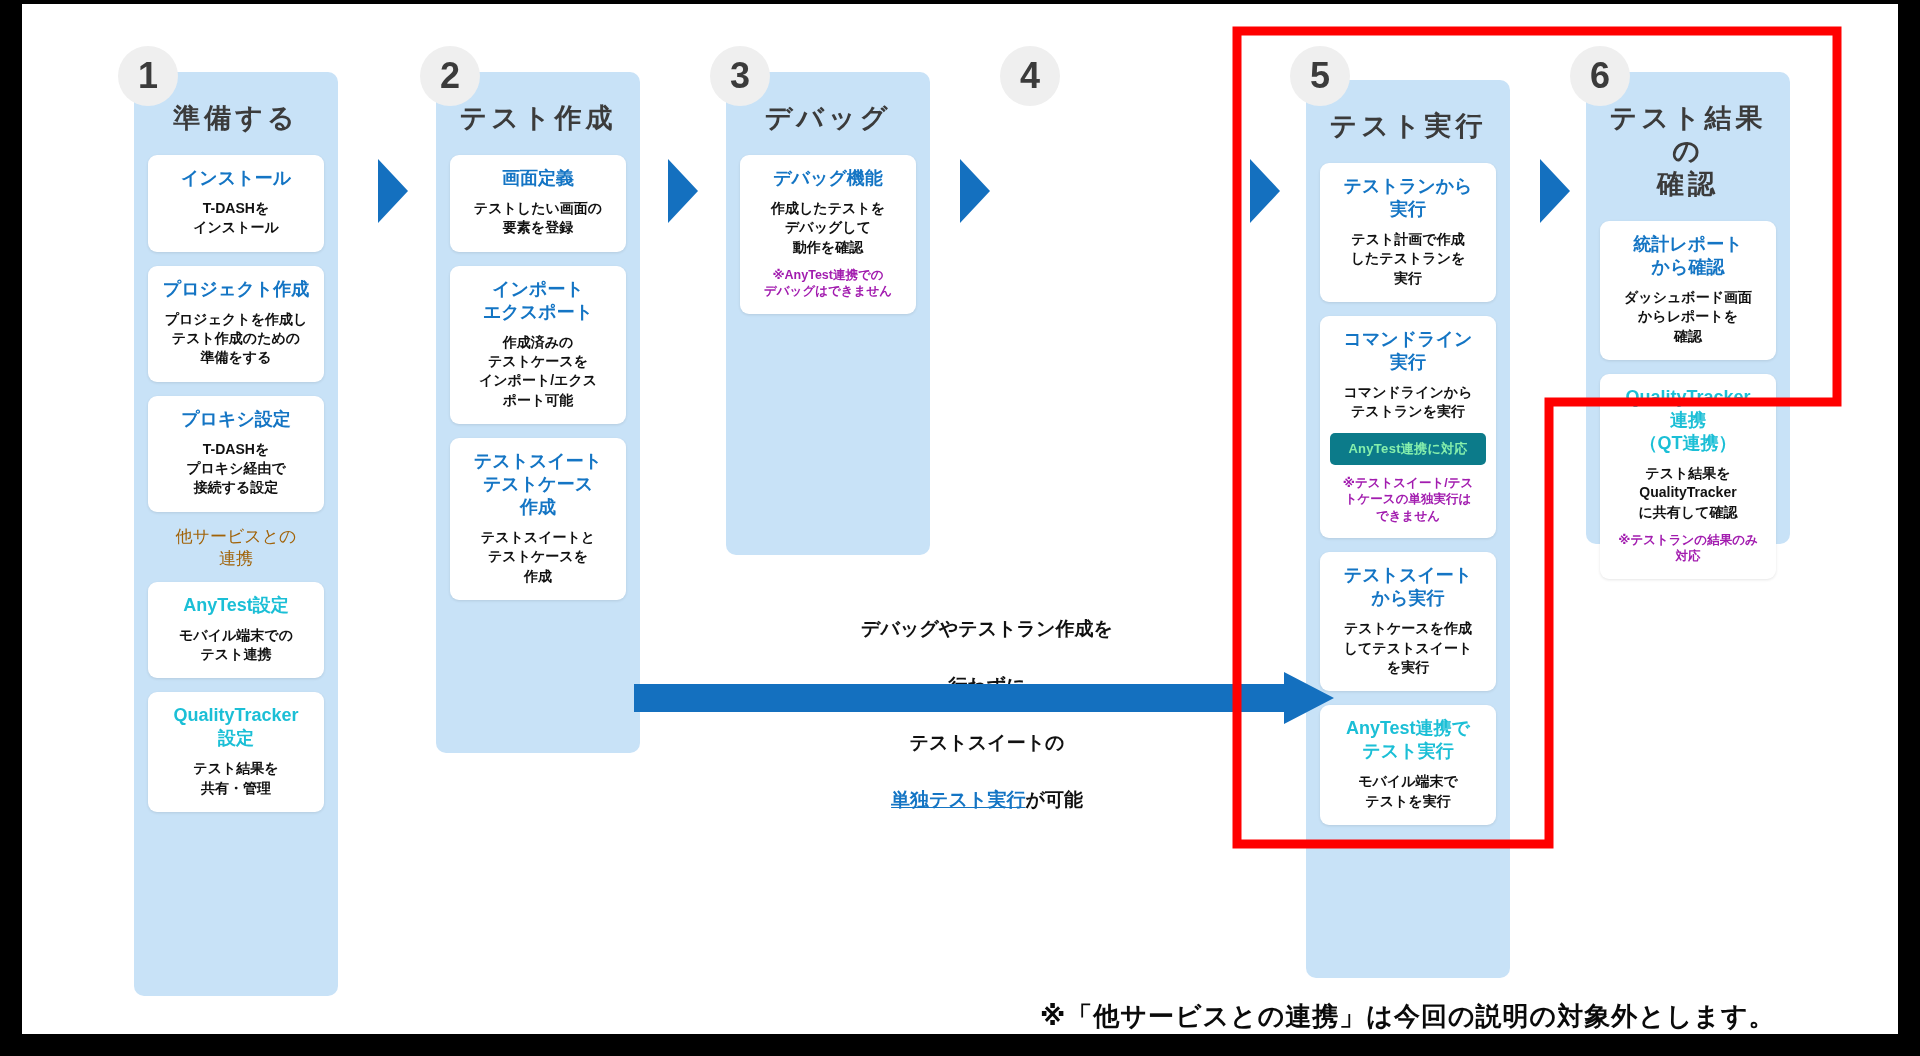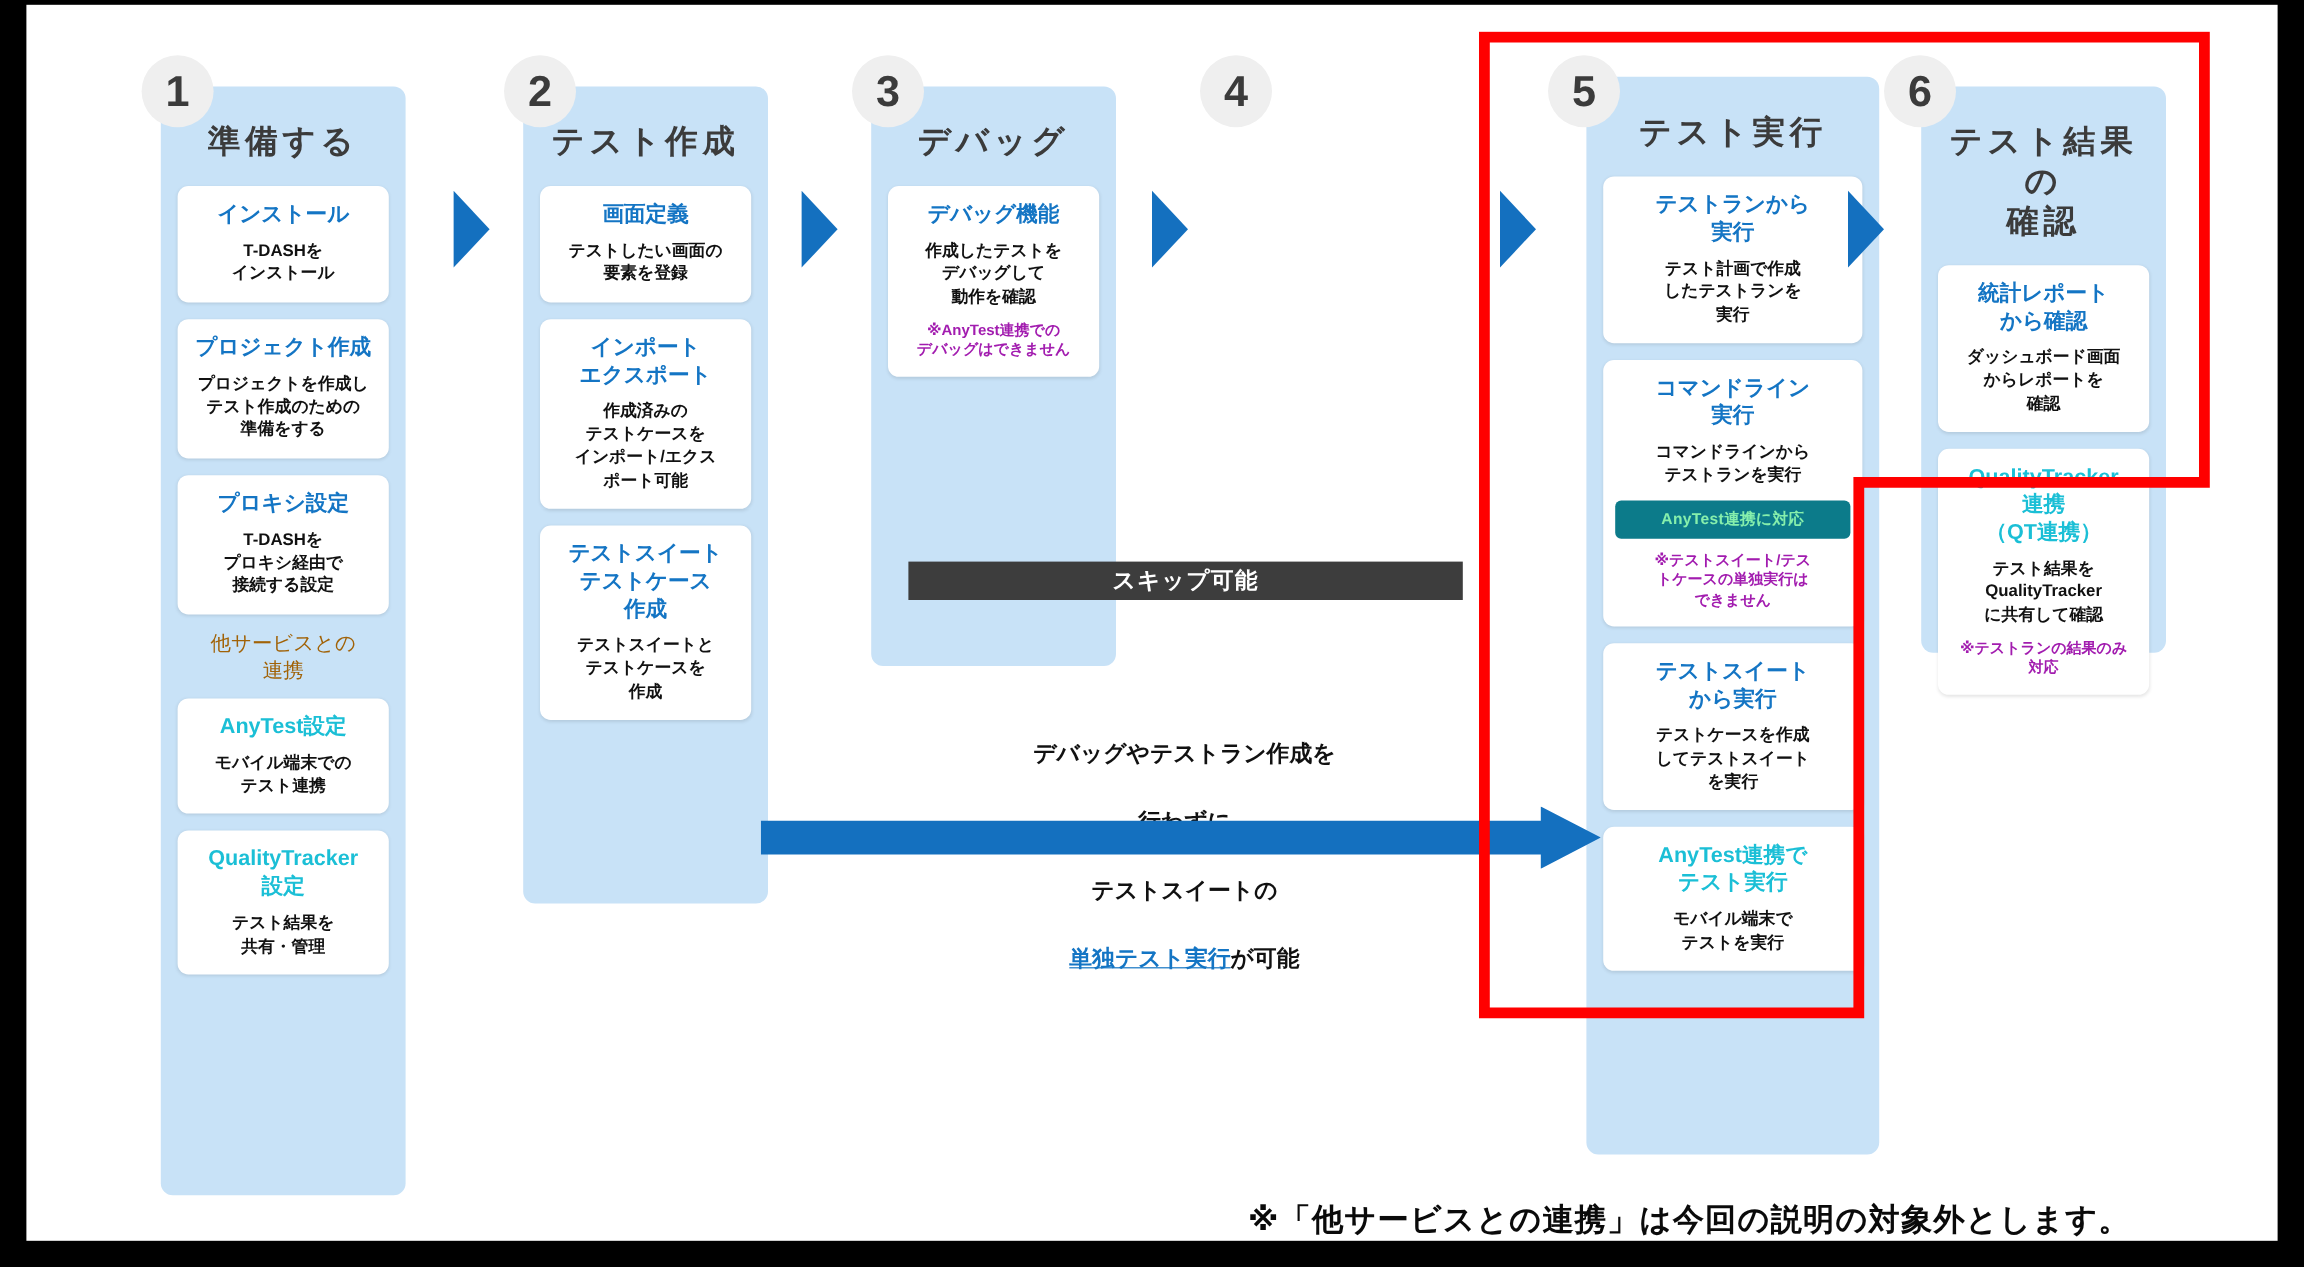--- a/index.html
+++ b/index.html
@@ -242,21 +242,21 @@
     </div>
   </div>
 
   <div class="tri" style="left:938px;top:155px;"></div>
 
   <div class="badge-num" style="left:978px;top:42px;">4</div>
 
   <div class="tri" style="left:1228px;top:155px;"></div>
 
   <div class="badge-num" style="left:1268px;top:42px;">5</div>
-  <div class="col" style="left:1284px;top:60px;width:244px;height:898px;margin-left:16px;">
+  <div class="col" style="left:1284px;top:76px;width:204px;height:898px;">
     <div class="col-title">テスト実行</div>
     <div class="card">
       <div class="card-title">テストランから
 実行</div>
       <div class="card-desc">テスト計画で作成
 したテストランを
 実行</div>
     </div>
     <div class="card">
       <div class="card-title">コマンドライン
@@ -279,21 +279,21 @@
       <div class="card-title cyan">AnyTest連携で
 テスト実行</div>
       <div class="card-desc">モバイル端末で
 テストを実行</div>
     </div>
   </div>
 
   <div class="tri" style="left:1518px;top:155px;"></div>
 
   <div class="badge-num" style="left:1548px;top:42px;">6</div>
-  <div class="col" style="left:1564px;top:68px;width:204px;height:472px;margin-left:15px;">
+  <div class="col" style="left:1564px;top:68px;width:204px;height:472px;">
     <div class="col-title">テスト結果の
 確認</div>
     <div class="card">
       <div class="card-title">統計レポート
 から確認</div>
       <div class="card-desc">ダッシュボード画面
 からレポートを
 確認</div>
     </div>
     <div class="card">
@@ -301,21 +301,20 @@
 連携
 （QT連携）</div>
       <div class="card-desc">テスト結果を
 QualityTracker
 に共有して確認</div>
       <div class="card-note">※テストランの結果のみ
 対応</div>
     </div>
   </div>
 
-  <div class="skip-banner" style="left:735px;top:464px;width:462px;height:32px;">スキップ可能</div>
 
   <div class="center-note" style="left:700px;top:582px;width:530px;">
     <span>デバッグやテストラン作成を</span><br>
     <span>行わずに</span><br>
     <span>テストスイートの</span><br>
     <span class="lnk">単独テスト実行</span><span>が可能</span>
   </div>
 
   <div class="long-arrow" style="left:612px;top:668px;width:700px;height:52px;">
     <svg width="700" height="52" viewBox="0 0 700 52">

